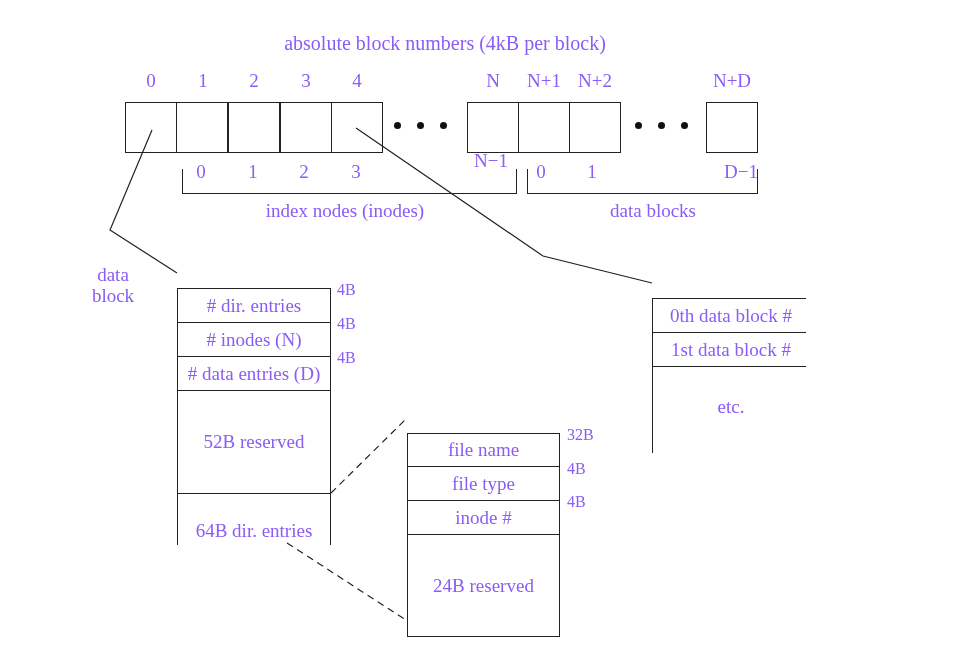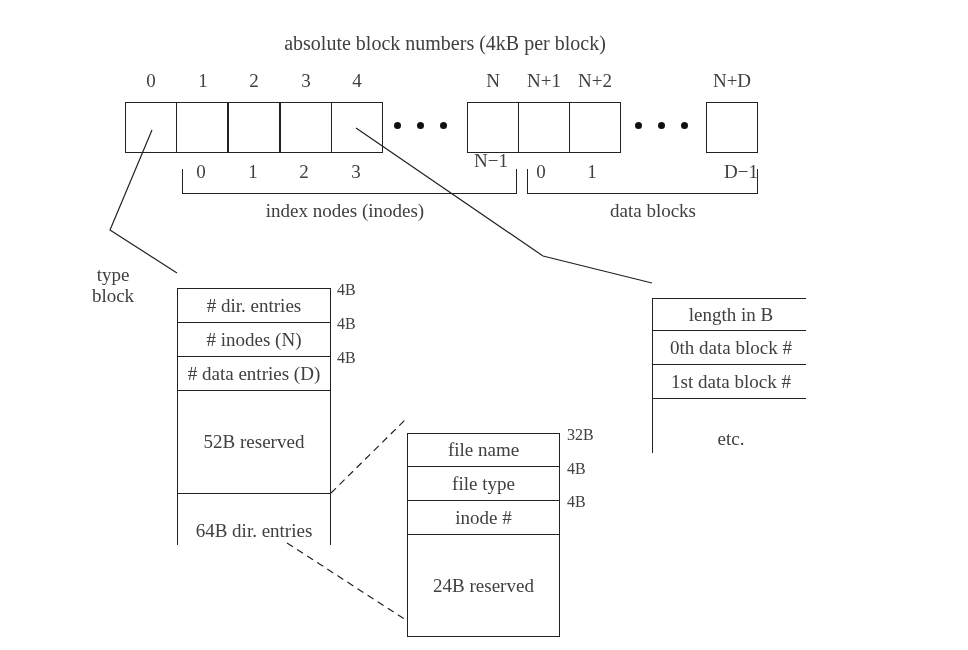--- a/index.html
+++ b/index.html
@@ -1,18 +1,18 @@
 <!DOCTYPE html>
 <html><head>
 <meta charset="utf-8">
 <style>
   html,body { margin:0; padding:0; background:#fff; }
   .canvas {
     position:relative; width:806px; height:650px; background:#ffffff;
-    font-family:"Liberation Serif","DejaVu Serif",serif; color:#404040;
+    font-family:"Liberation Serif","DejaVu Serif",serif; color:#8b5cf6;
     overflow:hidden;
   }
   .t {
     position:absolute; text-align:center; font-size:19px; line-height:21px;
     white-space:nowrap;
   }
   .title { font-size:20px; }
   .blk {
     position:absolute; width:52px; height:51px;
     border:1px solid #222; box-sizing:border-box; background:#fff;
@@ -96,21 +96,21 @@
   
   <div class="bracket" style="left:182px; top:169px; width:335px;"></div>
   <div class="bracket" style="left:527px; top:169px; width:231px;"></div>
 
   
   <div class="t" style="left:553px; top:200px; width:200px;">data blocks</div>
   <div class="t" style="left:225px; top:200px; width:240px;">index nodes (inodes)</div>
 
   
   <div class="t" style="left:73px; top:264px; width:80px;">
-    <div>type</div>
+    <div>data</div>
     <div>block</div>
   </div>
 
   
   <div class="tableBox" style="left:177px; top:273px; width:154px; height:257px;">
     <div class="row" style="height:34px;">
       <span class="cell"># dir. entries</span>
     </div>
     <div class="row" style="height:34px;">
       <span class="cell"># inodes (N)</span>
@@ -124,23 +124,20 @@
     <div class="row noline" style="height:51px;">
       <span class="cell-bottom">64B dir. entries</span>
     </div>
   </div>
   <div class="sizeLbl" style="left:337px; top:279px;">4B</div>
   <div class="sizeLbl" style="left:337px; top:313px;">4B</div>
   <div class="sizeLbl" style="left:337px; top:347px;">4B</div>
 
   
   <div class="tableBox" style="left:652px; top:283px; width:158px; height:155px;">
-    <div class="row" style="height:32px;">
-      <span class="cell">length in B</span>
-    </div>
     <div class="row" style="height:34px;">
       <span class="cell">0th data block #</span>
     </div>
     <div class="row" style="height:34px;">
       <span class="cell">1st data block #</span>
     </div>
     <div class="row noline" style="height:54px;">
       <span class="cell-bottom">etc.</span>
     </div>
   </div>

